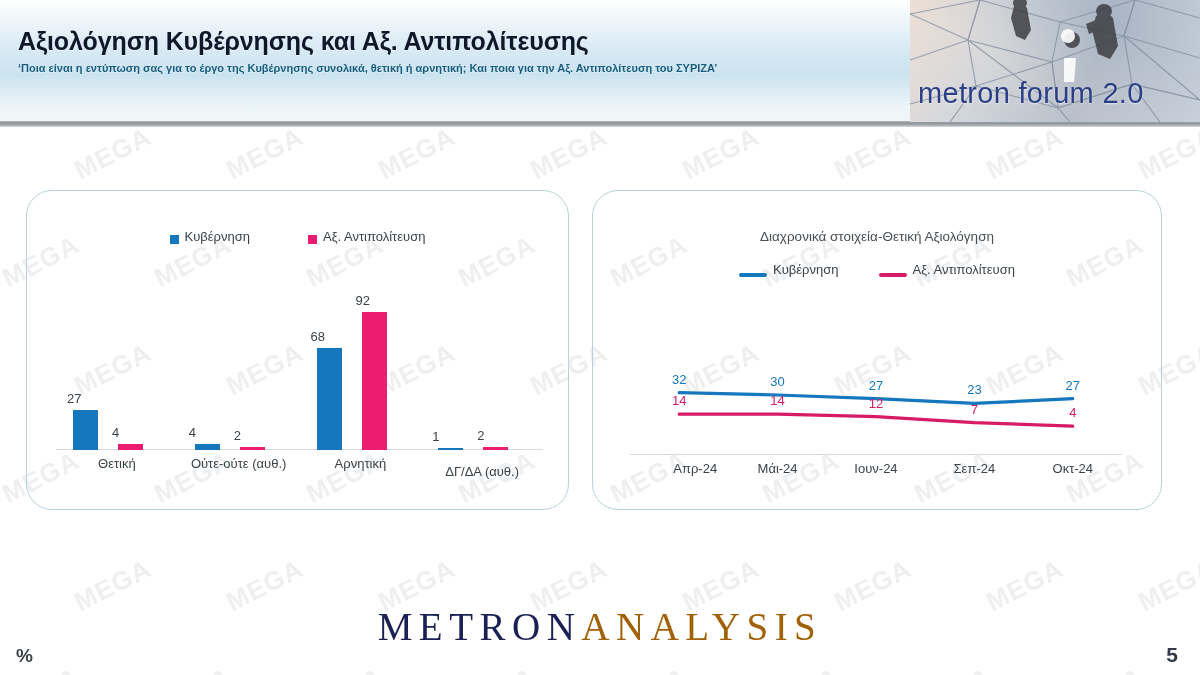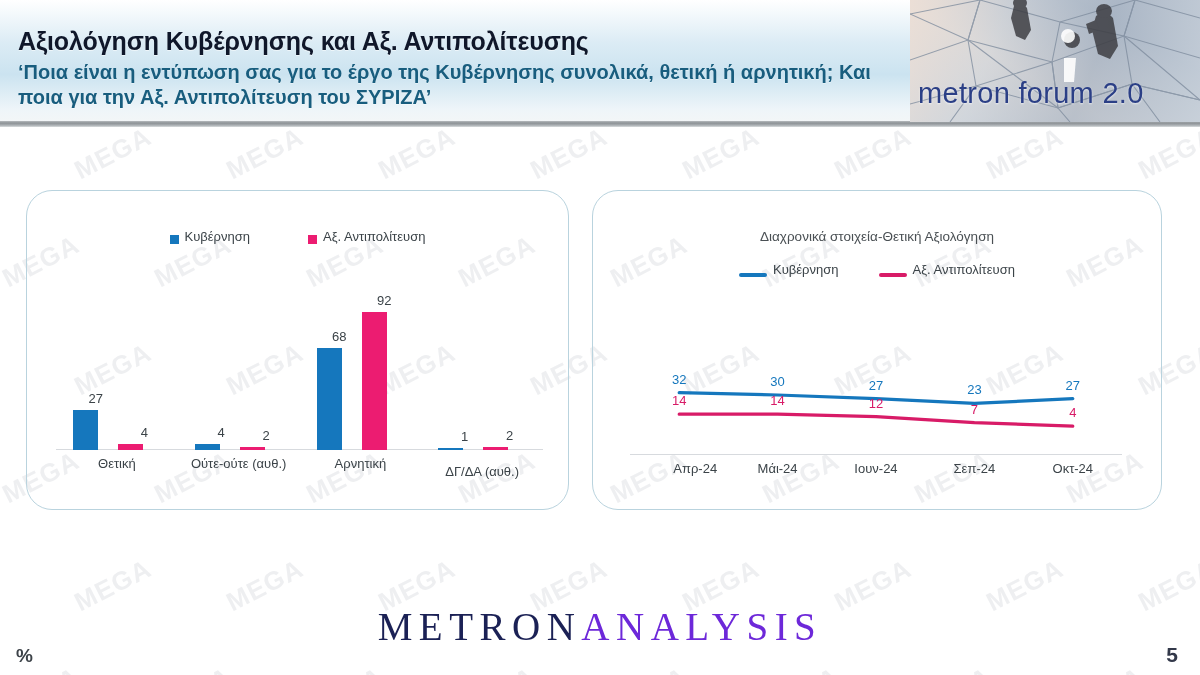--- a/index.html
+++ b/index.html
@@ -62,24 +62,24 @@
   #page-title {
     font-size: 25px;
     font-weight: 700;
     color: #0f172a;
     letter-spacing: -0.1px;
     line-height: 30px;
     text-shadow: 0 1px 0 rgba(255,255,255,0.55);
   }
   #page-subtitle {
     margin-top: 4px;
-    font-size: 20px;
+    font-size: 11px;
     font-weight: 700;
     color: #185d7e;
-    line-height: 25px;
+    line-height: 16px;
     text-shadow: 0 1px 0 rgba(255,255,255,0.4);
   }
 
   
   #logo-box {
     position: absolute;
     right: 0px; top: 0px;
     width: 290px;
     height: 122px;
     overflow: hidden;
@@ -154,21 +154,21 @@
   .bar {
     position: absolute;
     bottom: 0;
     width: 25px;
   }
   .bar.gov { left: 17px; background: #1577bd; }
   .bar.opp { left: 62px; background: #ec1c71; }
   .bar-val {
     position: absolute;
     width: 36px;
-    text-align: right;
+    text-align: left;
     font-size: 13px;
     color: #3b4348;
   }
   .bar-val.gov { left: 11px; }
   .bar-val.opp { left: 56px; }
 
   #bar-xaxis {
     position: absolute;
     left: 30px;
     top: 266px;
@@ -243,21 +243,21 @@
     position: absolute;
     left: 0; top: 4px;
     width: 1200px;
     text-align: center;
     font-size: 39px;
     font-weight: 400;
     letter-spacing: 6.5px;
     font-family: "Liberation Serif", serif;
   }
   #brand-metron { color: #1b2155; }
-  #brand-analysis { color: #6d28d9; margin-top: 48px; }
+  #brand-analysis { color: #a16207; margin-top: 48px; }
   #pct-symbol {
     position: absolute;
     left: 16px; top: 645px;
     font-size: 19px;
     font-weight: 700;
     color: #3d4349;
     z-index: 9;
   }
   #page-number {
     position: absolute;

